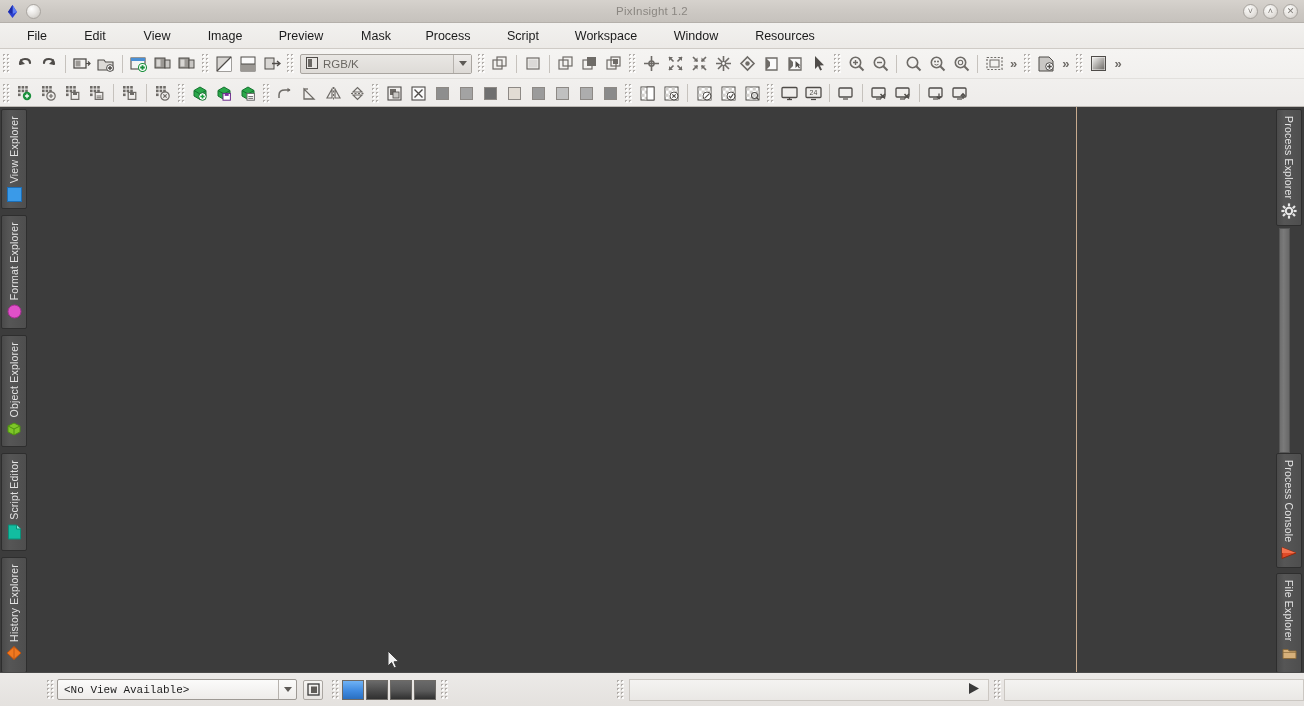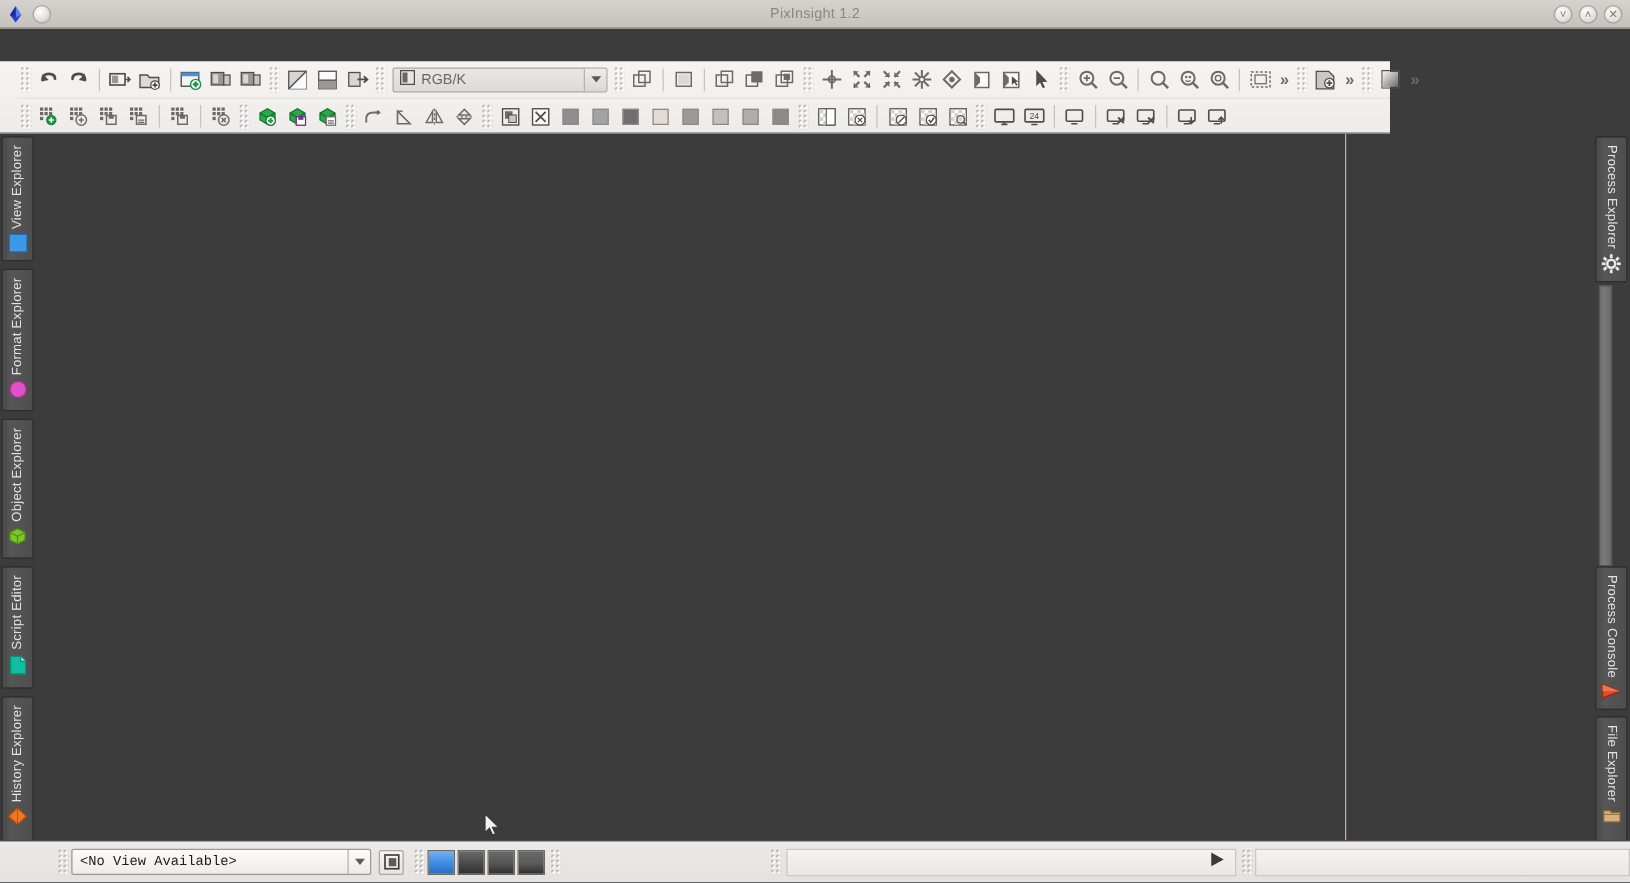--- a/index.html
+++ b/index.html
@@ -46,24 +46,23 @@
     border-bottom: 1px solid #cfcbc6;
     display: flex; align-items: center;
   }
   .menu-item {
     font-size: 12.5px; color: #1b1b1b; padding: 3px 0; text-align: center;
     cursor: default;
   }
 
   
   .toolbars {
-    position: absolute; left: 0; top: 49px; width: 1112px; height: 58px;
+    position: absolute; left: 0; top: 49px; width: 1304px; height: 58px;
     background: linear-gradient(to bottom, #f5f4f2 0%, #eeecea 100%);
     border-bottom: 1px solid #bdb9b4;
-    padding-left: 14px;
   }
   .tbrow { height: 29px; display: flex; align-items: center; }
   .tbrow.r2 { border-top: 1px solid #e2e0dd; }
   .grip {
     width: 9px; height: 21px; margin: 0 2px; flex: none;
     background-image:
       radial-gradient(circle, #ffffff 1px, transparent 1.2px),
       radial-gradient(circle, #a8a4a0 1px, transparent 1.2px);
     background-size: 4px 4px, 4px 4px;
     background-position: 1px 1px, 0px 0px;
@@ -193,20 +192,33 @@
       <span class="tb-orb"></span>
     </div>
     <div class="tb-title">PixInsight 1.2</div>
     <div class="tb-right">
       <div class="winbtn">˅</div>
       <div class="winbtn">˄</div>
       <div class="winbtn">✕</div>
     </div>
   </div>
 
+  <div class="menubar" id="menubar">
+      <div class="menu-item" style="position: absolute; left: 16px; width: 42px; top: 3px;">File</div>
+      <div class="menu-item" style="position: absolute; left: 74px; width: 42px; top: 3px;">Edit</div>
+      <div class="menu-item" style="position: absolute; left: 133px; width: 48px; top: 3px;">View</div>
+      <div class="menu-item" style="position: absolute; left: 199px; width: 52px; top: 3px;">Image</div>
+      <div class="menu-item" style="position: absolute; left: 268px; width: 66px; top: 3px;">Preview</div>
+      <div class="menu-item" style="position: absolute; left: 353px; width: 46px; top: 3px;">Mask</div>
+      <div class="menu-item" style="position: absolute; left: 415px; width: 66px; top: 3px;">Process</div>
+      <div class="menu-item" style="position: absolute; left: 497px; width: 52px; top: 3px;">Script</div>
+      <div class="menu-item" style="position: absolute; left: 564px; width: 84px; top: 3px;">Workspace</div>
+      <div class="menu-item" style="position: absolute; left: 663px; width: 66px; top: 3px;">Window</div>
+      <div class="menu-item" style="position: absolute; left: 744px; width: 82px; top: 3px;">Resources</div>
+    </div>
 
   <div class="toolbars">
     <div class="tbrow r1" id="tbrow1">
         <div class="grip"></div>
         <div class="tbtn">
           <span>
             <svg width="18" height="18" viewBox="0 0 18 18">
               <path d="M4 9 Q4 4 9 4 Q14 4 14 8" fill="none" stroke="#4f4c49" stroke-width="2.2" stroke-linecap="round"></path>
               <path d="M4 4 L4 10 L9 9 Z" fill="#4f4c49"></path>
             </svg>

